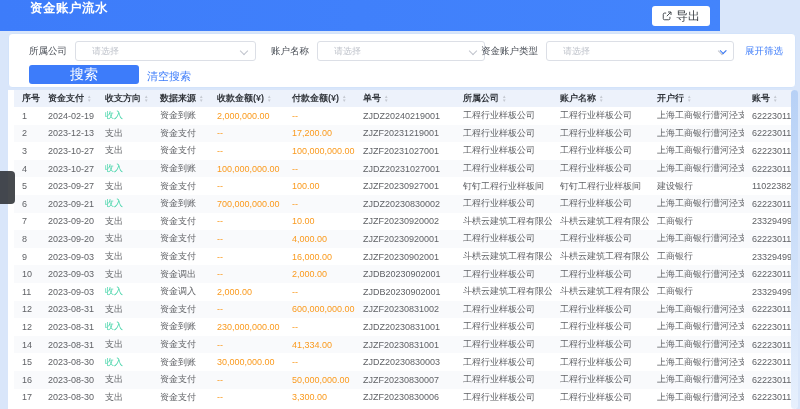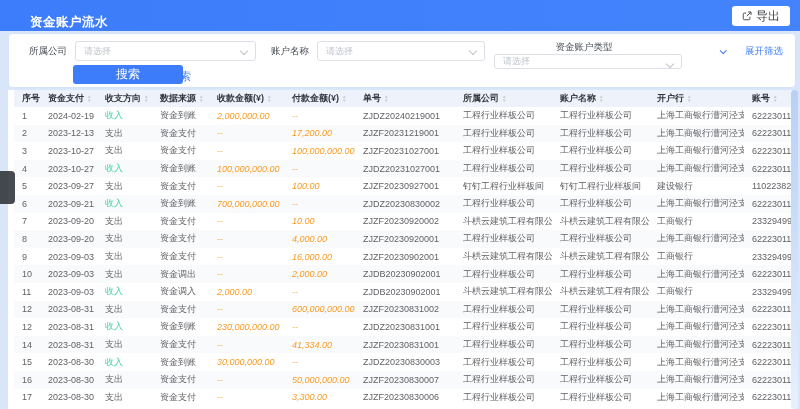--- a/index.html
+++ b/index.html
@@ -1,55 +1,55 @@
 <!DOCTYPE html>
 <html><head>
 <meta charset="utf-8">
 <style>
   * { margin:0; padding:0; box-sizing:border-box; }
   html,body { width:800px; height:409px; overflow:hidden; }
   body { font-family:"Liberation Sans","DejaVu Sans",sans-serif; background:#d9e6fa; position:relative; }
 
   
-  .topbar { position:absolute; top:0; left:0; width:800px; height:31px;
-            background:linear-gradient(90deg,#3d7cfa,#4384fc); display:flex; align-items:flex-end; }
+  .topbar { position:absolute; top:0; left:0; width:720px; height:31px;
+            background:linear-gradient(90deg,#3d7cfa,#4384fc); display:flex; align-items:flex-start; }
   .page-title { color:#fff; font-size:12.5px; font-weight:bold; margin-left:30px; letter-spacing:.5px; }
   .export-btn { position:absolute; right:10px; top:6px; height:20px; background:#fff; border:none;
                 border-radius:3px; font-size:12px; color:#3a3f45; display:flex; align-items:center;
                 gap:4px; padding:0 10px; cursor:pointer; font-family:inherit; }
 
   
   .filter-card { position:absolute; left:8px; top:33px; width:788px; height:55px; background:#fff;
                  border:1px solid #d3e3fa; border-radius:4px; }
   .fg { position:absolute; top:7px; display:flex; align-items:center; height:20px; }
   .fg .flabel { font-size:9.5px; color:#4a4f57; margin-right:8px; white-space:nowrap; }
   .sel { position:relative; height:20px; border:1px solid #dcdfe6; border-radius:3px; background:#fff;
-         display:flex; align-items:center; padding:0 20px 0 8px; cursor:pointer; }
+         display:flex; align-items:center; padding:0 20px 0 16px; cursor:pointer; }
   .sel .ph { font-size:9px; color:#c0c4cc; }
   .chev { position:absolute; right:8px; top:6px; width:6px; height:6px; border-right:1.2px solid #c0c4cc;
           border-bottom:1.2px solid #c0c4cc; transform:rotate(45deg); }
   .expand-link { position:absolute; right:12px; top:11px; font-size:9.5px; color:#3d7cfa;
                  display:flex; align-items:center; gap:20px; cursor:pointer; }
   .chev-blue { display:inline-block; width:5px; height:5px; border-right:1.4px solid #3d7cfa;
                border-bottom:1.4px solid #3d7cfa; transform:rotate(45deg) translateY(-1px); }
   .search-btn { position:absolute; left:20px; top:31px; width:110px; height:19px; background:#3d7cfa;
-                color:#fff; border:none; border-radius:3px; font-size:12px; cursor:pointer; font-family:inherit;margin-left:44px; }
+                color:#fff; border:none; border-radius:3px; font-size:14px; cursor:pointer; font-family:inherit; }
   .clear-link { position:absolute; left:138px; top:35px; font-size:11px; color:#3d7cfa; cursor:pointer; }
 
   
   .table-card { position:absolute; left:8px; top:90px; width:788px; bottom:0; background:#fff; overflow:hidden; }
   table { border-collapse:collapse; table-layout:fixed; margin-left:6px; width:820px; }
   thead th { background:#edf2fb; height:17px; font-size:9px; color:#33373d; font-weight:bold;
              text-align:center; padding:0 0 0 8px; white-space:nowrap; overflow:hidden; }
   thead th .thwrap { display:flex; align-items:center; gap:3px; }
   .sort { display:inline-flex; flex-direction:column; line-height:3.5px; font-size:4.5px; color:#c5c9d1; }
   tbody td { height:17.6px; font-size:9px; color:#606266; padding:0 0 0 8px; white-space:nowrap;
              overflow:hidden; }
   tbody tr:nth-child(even) { background:#f9fafc; }
-  td.amt { color:#fa9a1e;font-style:italic; }
+  td.amt { color:#fa9a1e; }
   td.dir-in { color:#3fd3a6; }
 
   
   .left-notch { position:absolute; left:0; top:171px; width:15px; height:33px; background:#2e3136;
                 opacity:.88; border-radius:0 4px 4px 0; }
   .vscroll { position:absolute; right:2px; top:90px; bottom:0; width:7px; border-radius:4px;
              background:linear-gradient(180deg,#b7d1f6 0%,#cbdef9 45%,#e7f0fd 100%); }
 </style>
 </head>
 <body>
@@ -73,21 +73,21 @@
       <span class="chev"></span>
     </div>
   </div>
   <div class="fg" style="left:262px;">
     <span class="flabel">账户名称</span>
     <div class="sel" style="width:168px;">
       <span class="ph">请选择</span>
       <span class="chev"></span>
     </div>
   </div>
-  <div class="fg" style="left:485px;flex-direction:column;">
+  <div class="fg" style="left:472px;">
     <span class="flabel">资金账户类型</span>
     <div class="sel" style="width:188px;">
       <span class="ph">请选择</span>
       <span class="chev"></span>
     </div>
   </div>
   <div class="expand-link">
     <span class="chev-blue"></span>
     <span>展开筛选</span>
   </div>

